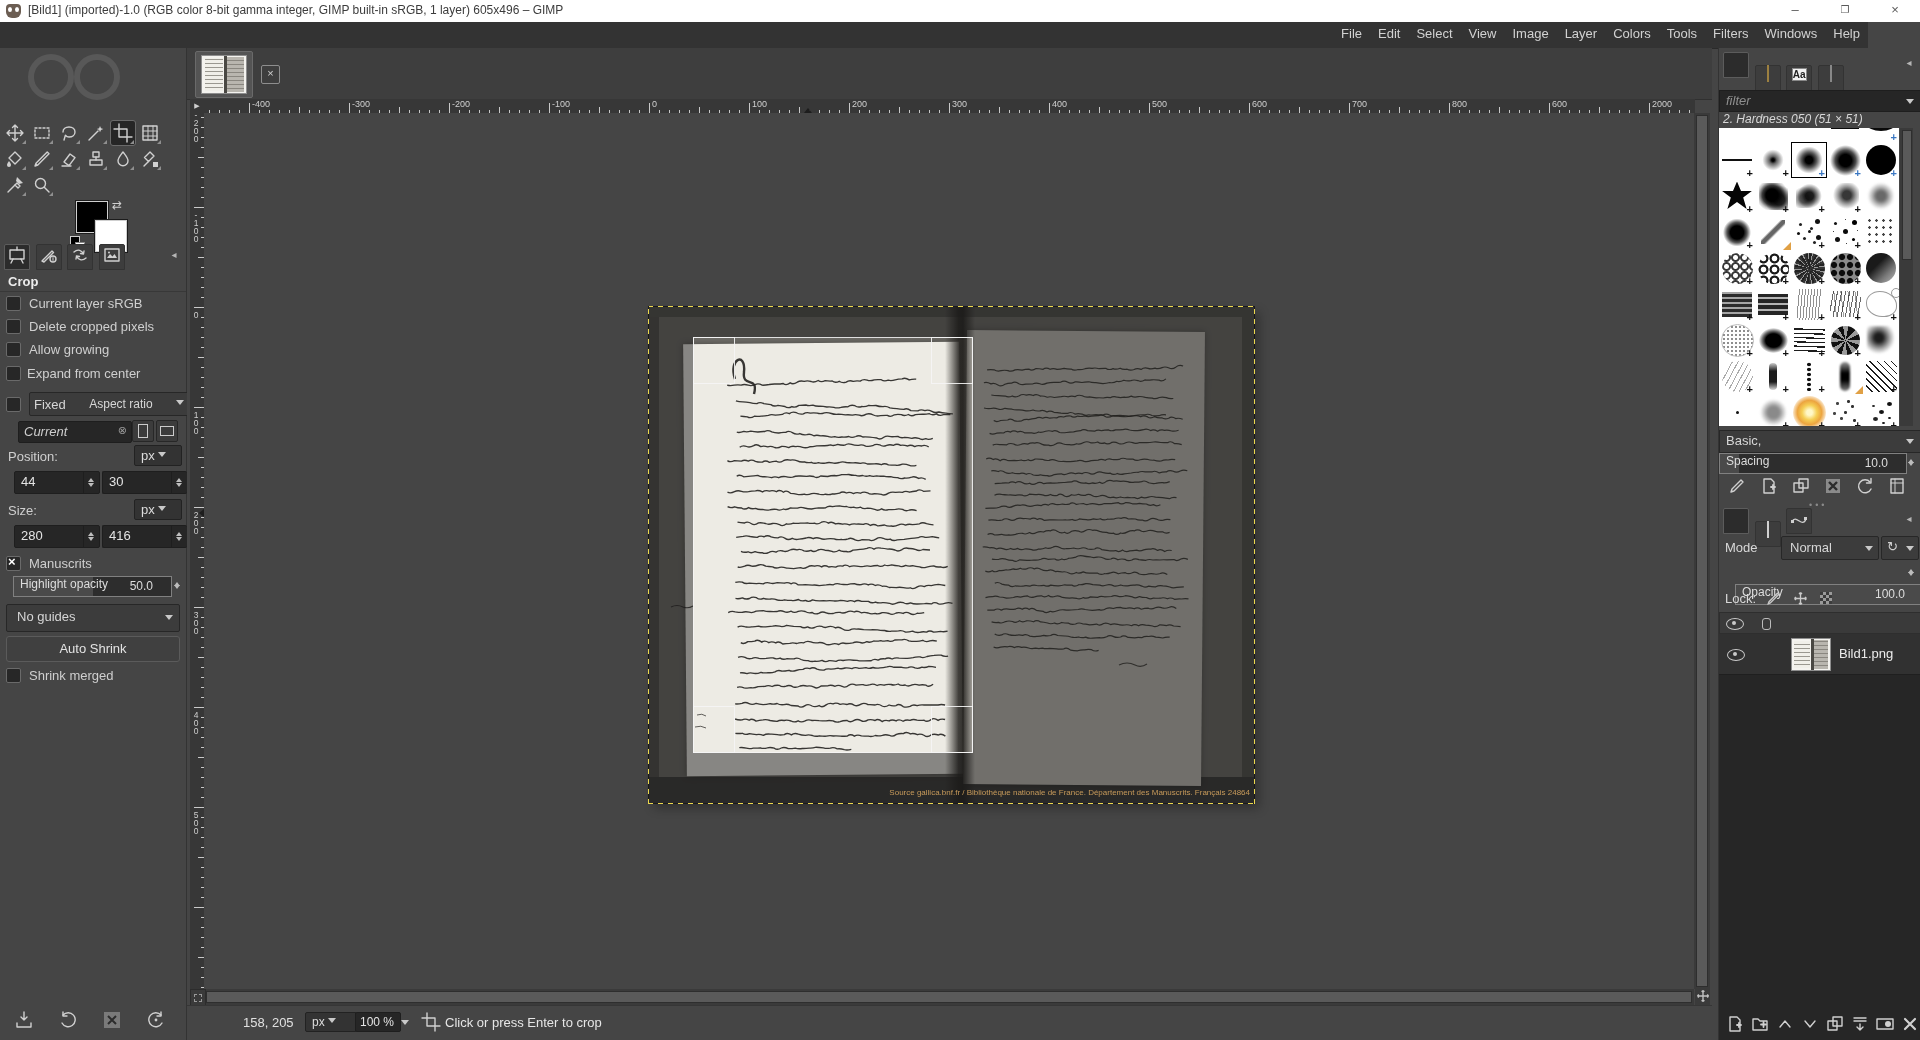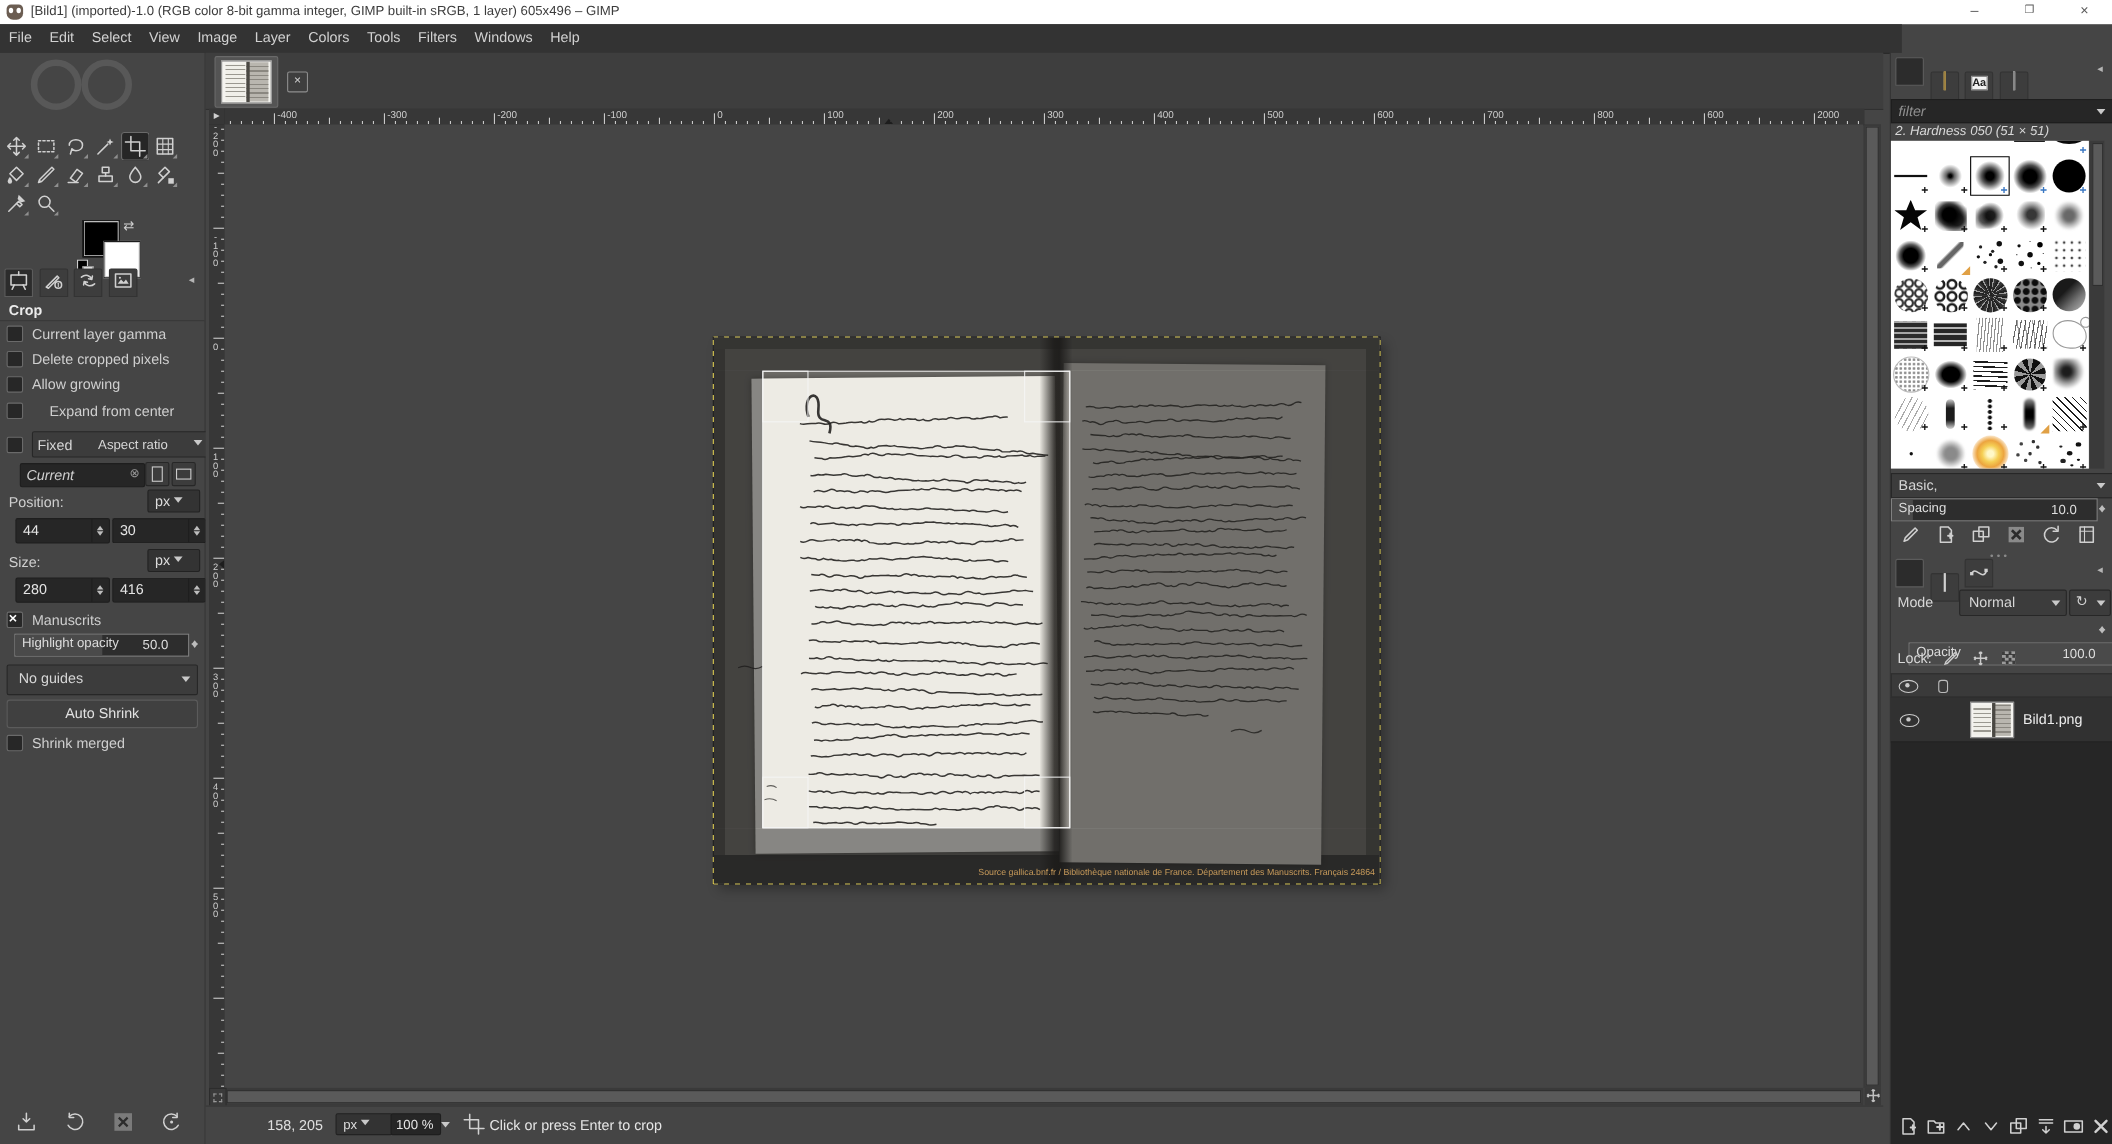--- a/index.html
+++ b/index.html
@@ -8,21 +8,21 @@
        background:#454545;-webkit-font-smoothing:antialiased;}
   .abs{position:absolute;}
   
   #titlebar{left:0;top:0;width:1920px;height:22px;background:#ffffff;color:#3c3c3c;font-size:12px;}
   #appicon{left:6px;top:4px;width:15px;height:14px;background:#6b5d52;border-radius:4px 4px 6px 6px;}
   #appicon::before,#appicon::after{content:"";position:absolute;top:3px;width:4px;height:5px;background:#fff;border-radius:50%;}
   #appicon::before{left:2px}#appicon::after{right:2px}
   #title-text{left:28px;top:3px;white-space:nowrap;}
   .wbtn{top:0;width:46px;height:22px;text-align:center;line-height:20px;color:#5a5a5a;font-size:13px;}
   
-  #menubar{left:0;top:22px;width:1729px;height:26px;background:#333333;border-bottom:1px solid #2a2a2a;}
+  #menubar{left:0;top:22px;width:1868px;height:26px;background:#333333;border-bottom:1px solid #2a2a2a;text-align:right;}
   .menu-item{display:inline-block;padding:4px 8px 0 8px;height:22px;color:#d2d2d2;font-size:13px;}
   
   #toolbox{left:0;top:48px;width:186px;height:992px;background:#454545;border-right:1px solid #333;}
   #rightdock{left:1718px;top:48px;width:202px;height:992px;background:#454545;border-left:1px solid #333;}
   #canvascol{left:187px;top:48px;width:1525px;height:992px;background:#454545;}
   
   .wilb{border:6px solid rgba(110,110,110,.45);border-radius:50%;}
   
   #toolgrid{left:2px;top:72px;width:168px;}
   .tool{display:inline-block;width:26px;height:26px;margin:0 1px 0 0;text-align:center;position:relative;border-radius:3px;}
@@ -257,33 +257,33 @@
             <circle cx="7" cy="7.5" r="1" fill="#d0d0d0" stroke="none"></circle>
           </svg></span>
     </div>
     <div class="abs cfgbtn" style="left:166px;top:200px">◂</div>
 
     <div class="abs" style="left:8px;top:226px;font-weight:bold;color:#ececec">Crop</div>
     <div class="abs" style="left:0;top:243px;width:186px;border-bottom:1px solid #383838"></div>
 
     <div class="abs minirow" style="left:6px;top:248px">
       <span class="cb"></span>
-      <span class="optlabel" style="margin-left:8px">Current layer gamma</span>
+      <span class="optlabel" style="margin-left:8px">Current layer sRGB</span>
     </div>
     <div class="abs minirow" style="left:6px;top:271px">
       <span class="cb"></span>
       <span class="optlabel" style="margin-left:8px">Delete cropped pixels</span>
     </div>
     <div class="abs minirow" style="left:6px;top:294px">
       <span class="cb"></span>
       <span class="optlabel" style="margin-left:8px">Allow growing</span>
     </div>
     <div class="abs minirow" style="left:6px;top:318px">
       <span class="cb"></span>
-      <span class="optlabel" style="margin-left:24px">Expand from center</span>
+      <span class="optlabel" style="margin-left:6px">Expand from center</span>
     </div>
 
     <div class="abs minirow" style="left:6px;top:344px">
       <span class="cb"></span>
       <span class="frame minirow" style="position:static;margin-left:8px;width:150px;height:22px;padding:0 4px;justify-content:space-between">
         <span>Fixed</span>
         <span style="font-size:12px">Aspect ratio</span>
         <span class="chev"></span>
       </span>
     </div>

